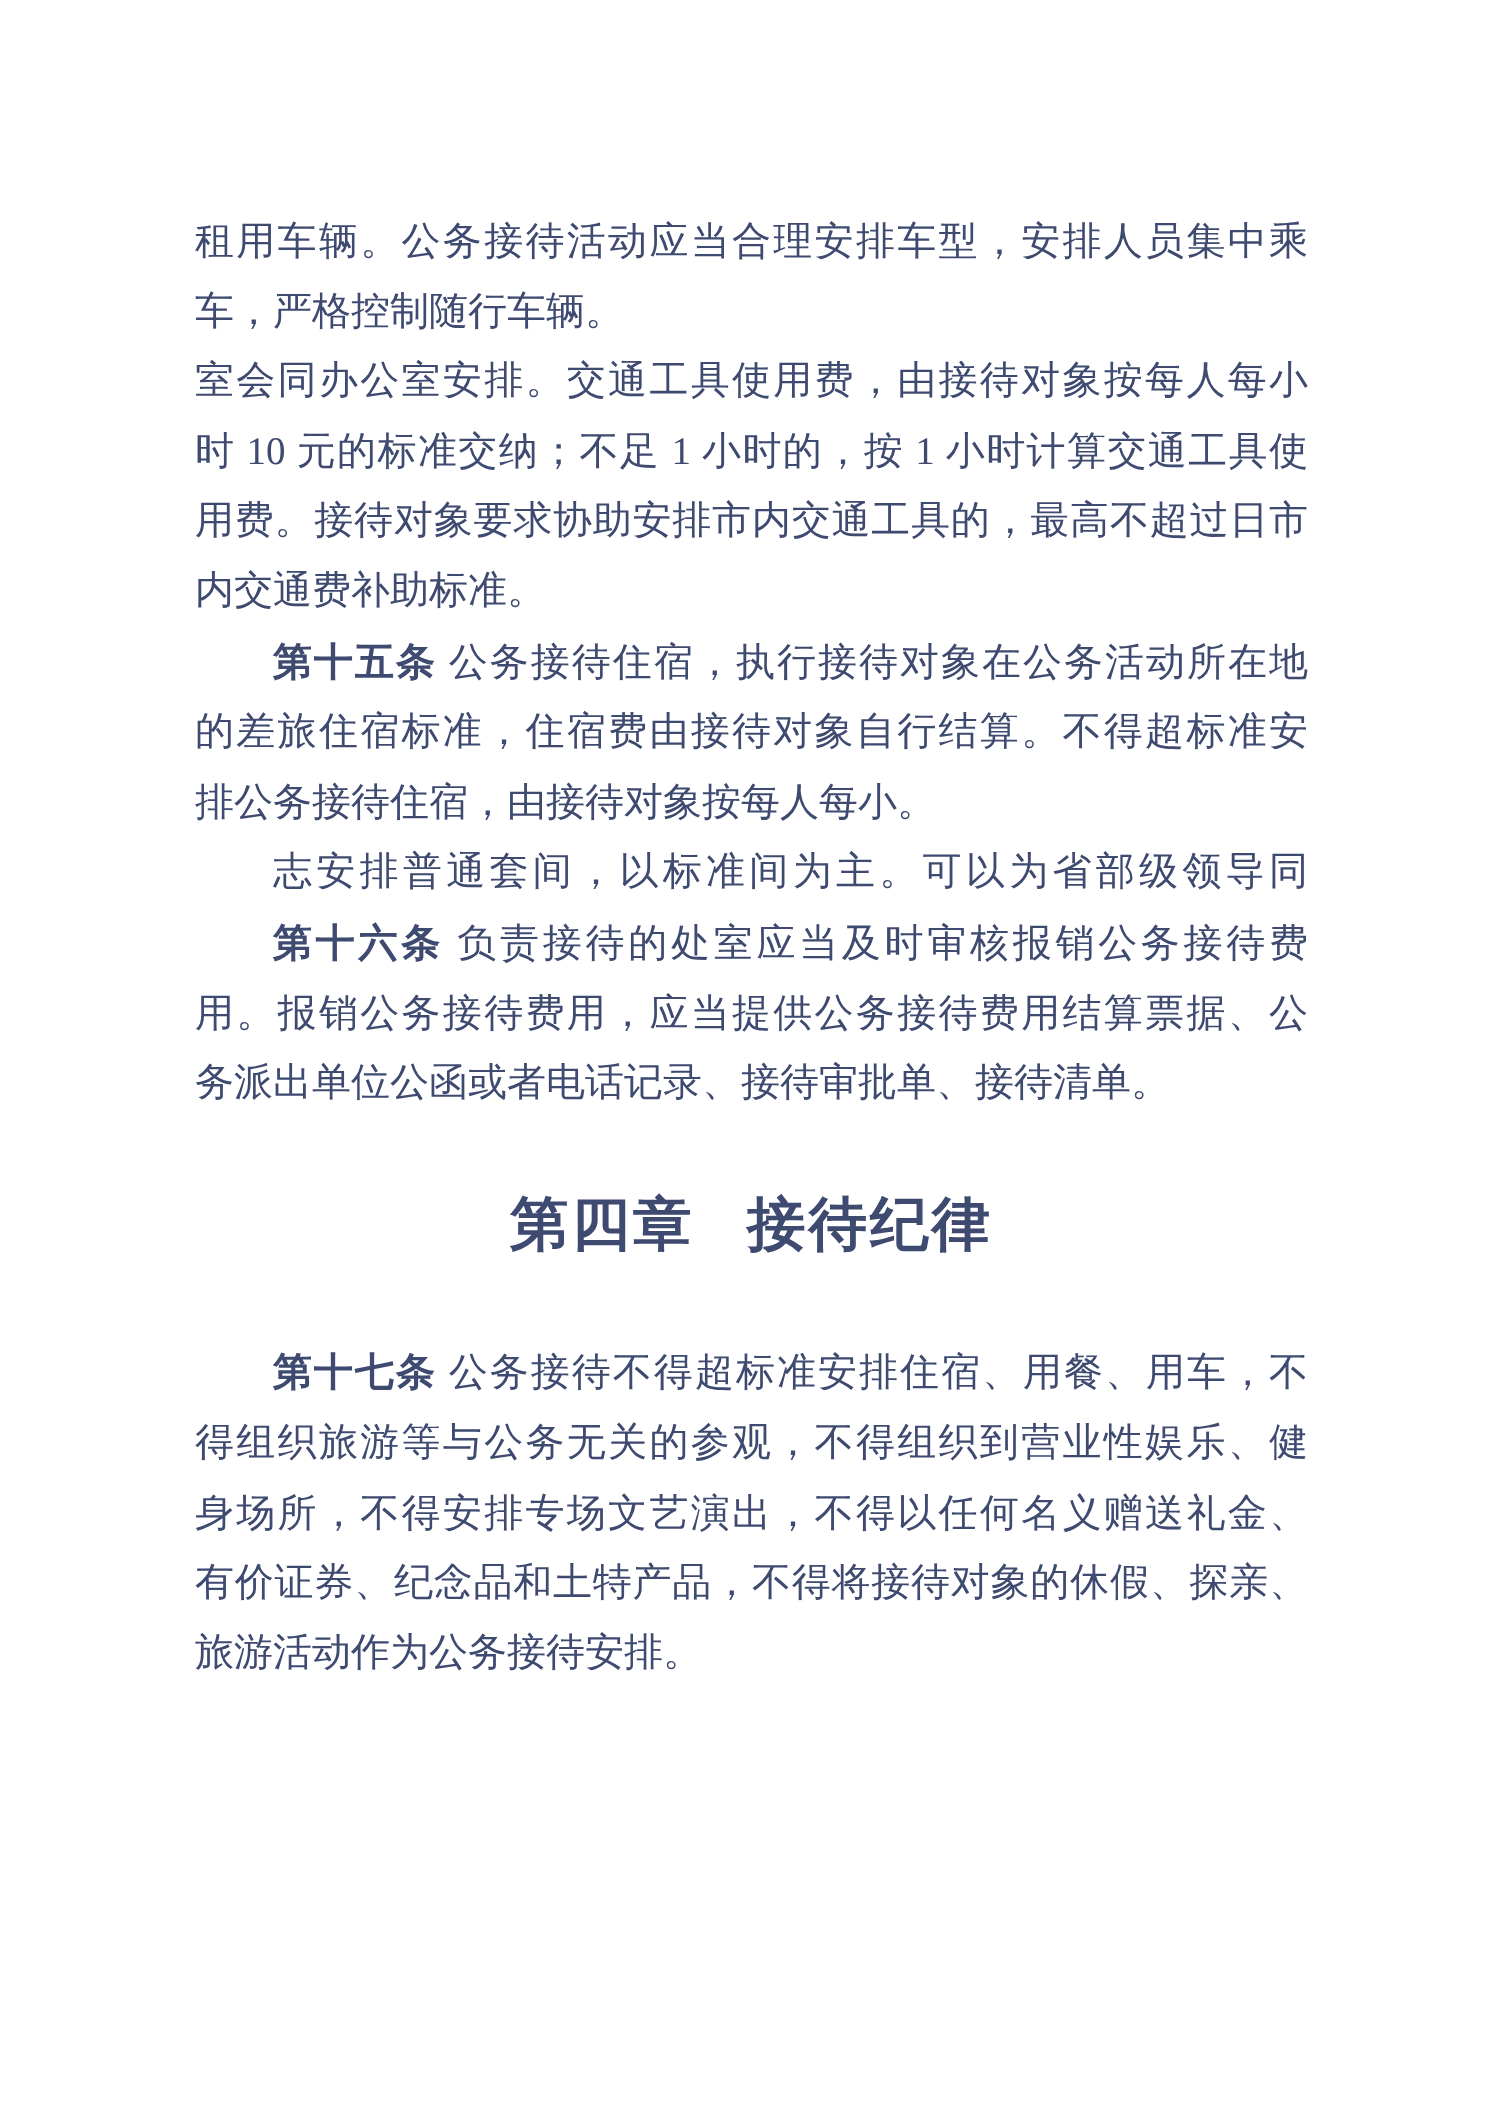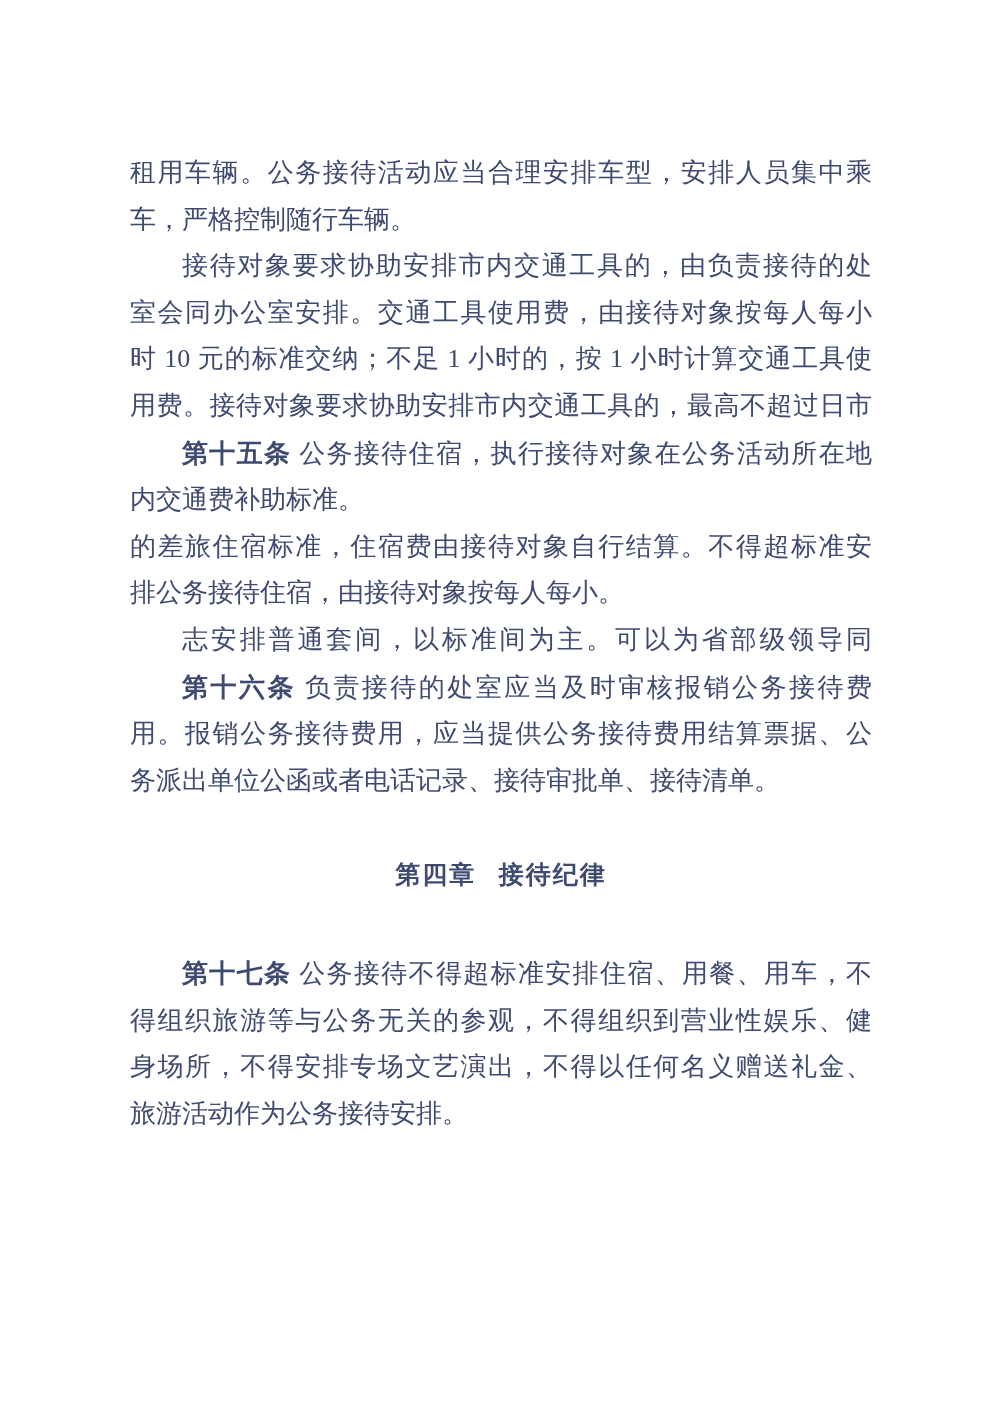--- a/index.html
+++ b/index.html
@@ -7,73 +7,73 @@
     position:relative;
     width:1000px;height:1414px;
     margin:0 auto;
     background:#ffffff;
     color:#3f4a70;
     font-family:"Liberation Serif", serif;
     overflow:hidden;
   }
   .text-block{
     position:absolute;
-    left:130px;top:150px;
+    left:130px;top:138px;
     width:742px;
     font-size:26px;
     line-height:46.6px;
   }
   .line{
     text-align:justify;
     text-align-last:left;
     white-space:pre-wrap;
   }
   .line.j{text-align-last:justify;}
   .line.indent{text-indent:2em;}
   .article-num{
     font-weight:bold;
     font-family:"Liberation Sans", sans-serif;
   }
   .chapter{
     text-align:right;
     text-align-last:center;
     font-weight:bold;
-    font-family:Liberation Serif, serif;
-    font-size:25px;
+    font-family:Liberation Sans, sans-serif;
+    font-size:39px;
     line-height:46.6px;
     margin:48px 0 51px 0;
     letter-spacing:2px;
   }
   .chapter .chapter-num{margin-right:0.9em;}
 </style>
 </head>
 <body>
 
 <div class="page">
   <div class="text-block">
 
     <div class="line j">租用车辆。公务接待活动应当合理安排车型，安排人员集中乘</div>
     <div class="line end">车，严格控制随行车辆。</div>
-    <div class="line j indent">接待对象要求协助安排市内交通工具的，由负责接待的处</div>
     <div class="line j">室会同办公室安排。交通工具使用费，由接待对象按每人每小</div>
     <div class="line j">时 10 元的标准交纳；不足 1 小时的，按 1 小时计算交通工具使</div>
     <div class="line j">用费。接待对象要求协助安排市内交通工具的，最高不超过日市</div>
+    <div class="line end">内交通费补助标准。</div>
+
     <div class="line j indent"><span class="article-num">第十五条</span><span> 公务接待住宿，执行接待对象在公务活动所在地</span></div>
-
-    <div class="line end">内交通费补助标准。</div>
     <div class="line j">的差旅住宿标准，住宿费由接待对象自行结算。不得超标准安</div>
     <div class="line end">排公务接待住宿，由接待对象按每人每小。</div>
 
     <div class="line j indent">志安排普通套间，以标准间为主。可以为省部级领导同</div>
 
     <div class="line j indent"><span class="article-num">第十六条</span><span> 负责接待的处室应当及时审核报销公务接待费</span></div>
     <div class="line j">用。报销公务接待费用，应当提供公务接待费用结算票据、公</div>
     <div class="line end">务派出单位公函或者电话记录、接待审批单、接待清单。</div>
 
     <div class="chapter"><span class="chapter-num">第四章</span><span>接待纪律</span></div>
 
     <div class="line j indent"><span class="article-num">第十七条</span><span> 公务接待不得超标准安排住宿、用餐、用车，不</span></div>
     <div class="line j">得组织旅游等与公务无关的参观，不得组织到营业性娱乐、健</div>
     <div class="line j">身场所，不得安排专场文艺演出，不得以任何名义赠送礼金、</div>
+    <div class="line j">有价证券、纪念品和土特产品，不得将接待对象的休假、探亲、</div>
     <div class="line end">旅游活动作为公务接待安排。</div>
 
   </div>
 </div>
 
 </body></html>

